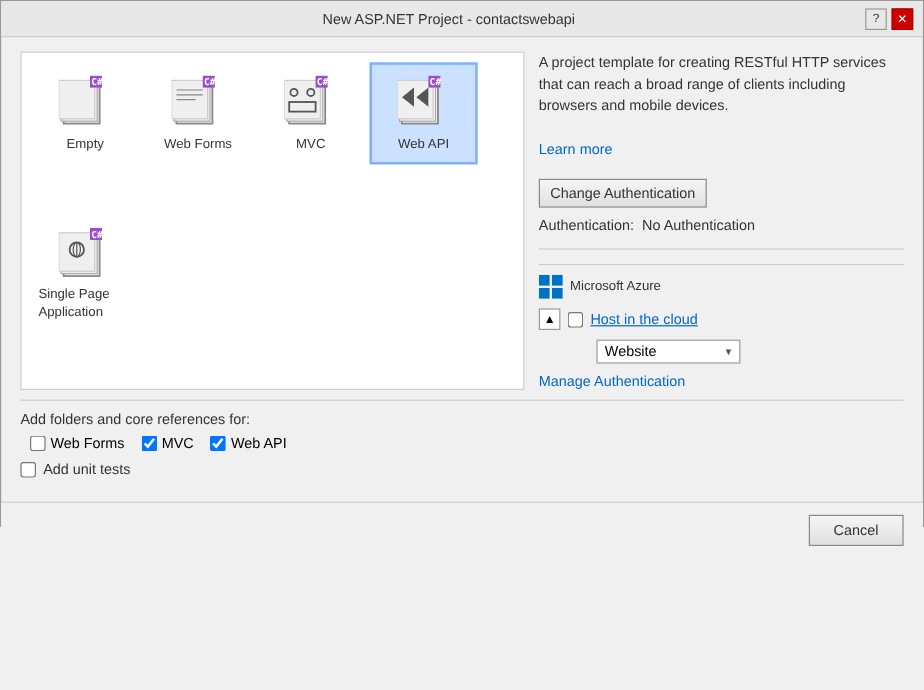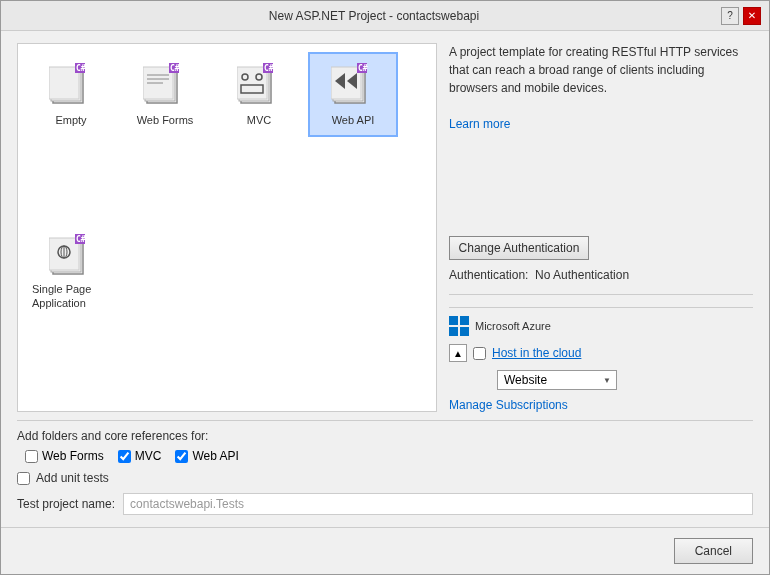--- a/index.html
+++ b/index.html
@@ -6,21 +6,21 @@
     body {
       font-family: 'Segoe UI', Tahoma, Geneva, Verdana, sans-serif;
       font-size: 12px;
       background: #f0f0f0;
       width: 770px;
       height: 575px;
       overflow: hidden;
     }
     .window {
       width: 770px;
-      height: 575px;
+      height: 439px;
       background: #f0f0f0;
       border: 1px solid #999;
       display: flex;
       flex-direction: column;
     }
     .title-bar {
       background: #e8e8e8;
       border-bottom: 1px solid #ccc;
       padding: 6px 8px;
       display: flex;
@@ -470,21 +470,21 @@
           <div class="select-wrapper">
             <select class="website-select">
               <option>Website</option>
               <option>Virtual Machine</option>
               <option>Mobile Service</option>
               <option>Cloud Service</option>
             </select>
           </div>
 
           <div>
-            <a class="manage-subscriptions">Manage Subscriptions</a>
+            <a class="manage-subscriptions">Manage Authentication</a>
           </div>
         </div>
       </div>
     </div>
 
     <div class="bottom-section">
       <div class="add-folders-label">Add folders and core references for:</div>
       <div class="checkboxes-row">
         <label class="checkbox-item">
           <input type="checkbox" style="">
@@ -496,23 +496,19 @@
         </label>
         <label class="checkbox-item">
           <input type="checkbox" checked="" style="">
           <span>Web API</span>
         </label>
       </div>
       <div class="unit-test-row">
         <input type="checkbox" style="">
         <span class="unit-test-label">Add unit tests</span>
       </div>
-      <div class="project-name-row">
-        <span class="project-name-label">Test project name:</span>
-        <input type="text" class="project-name-input" value="contactswebapi.Tests" style="">
-      </div>
     </div>
   </div>
 
   <div class="footer">
     <button class="footer-btn">Cancel</button>
   </div>
 </div>
 
 </body></html>

